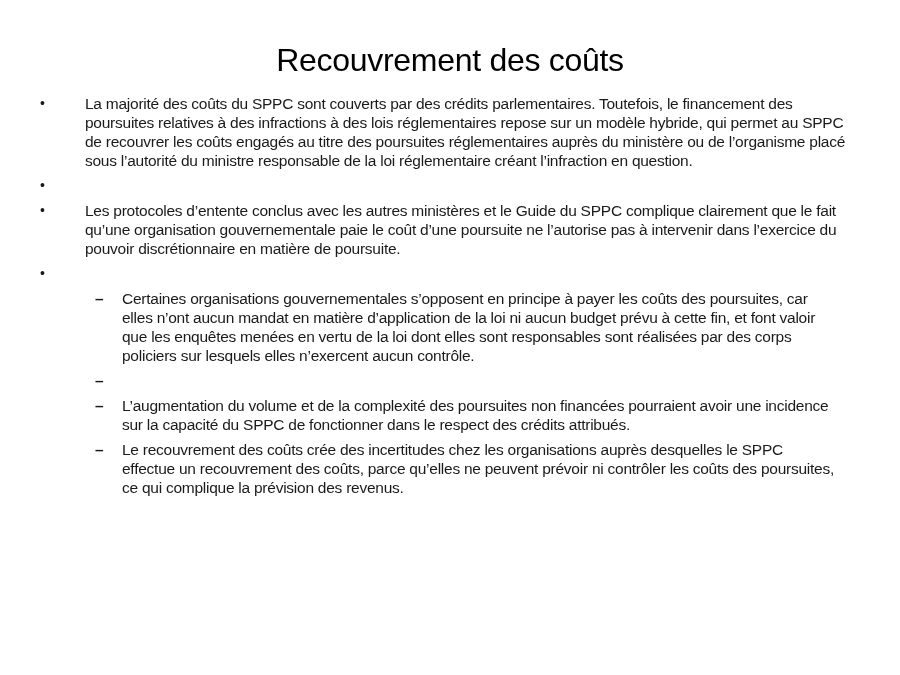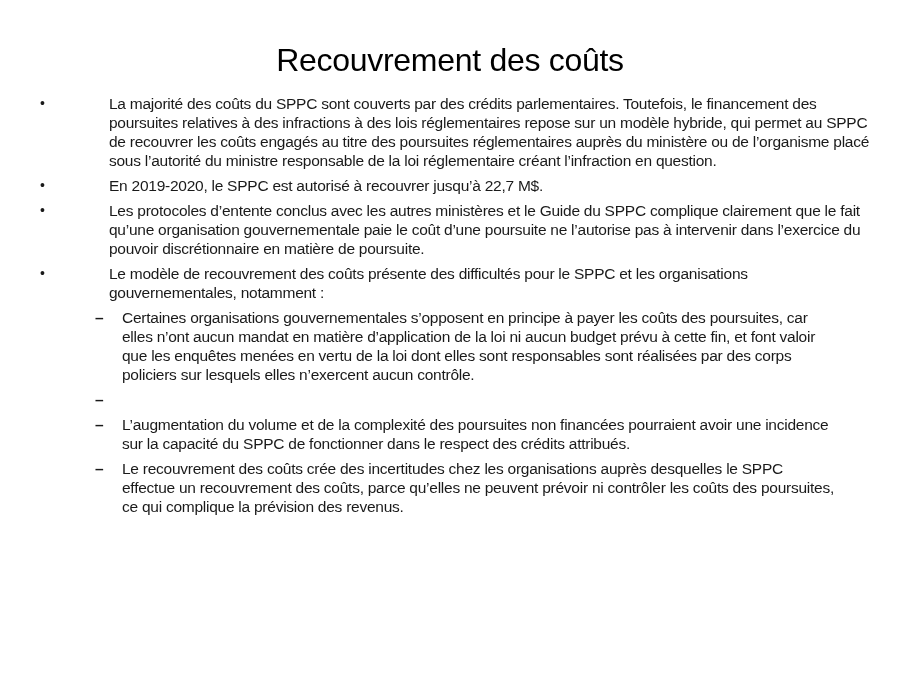--- a/index.html
+++ b/index.html
@@ -55,49 +55,46 @@
   }
   .level-2 {
     padding-left: 55px;
   }
   .level-2 .marker {
     width: 27px;
     font-weight: 700;
   }
   .level-1 .text {
     max-width: 768px;
-    margin-left: 24px;
   }
   .level-2 .text {
     max-width: 716px;
   }
   .text .italic {
   }
 </style>
 </head>
 <body>
 
 <div class="slide">
   <h1 class="slide-title">Recouvrement des coûts</h1>
   <div class="bullet-list">
       <div class="bullet level-1">
         <span class="marker">•</span>
         <span class="text"><span>La majorité des coûts du SPPC sont couverts par des crédits parlementaires. Toutefois, le financement des poursuites relatives à des infractions à des lois réglementaires repose sur un modèle hybride, qui permet au SPPC de recouvrer les coûts engagés au titre des poursuites réglementaires auprès du ministère ou de l’organisme placé sous l’autorité du ministre responsable de la loi réglementaire créant l’infraction en question.</span></span>
       </div>
       <div class="bullet level-1">
         <span class="marker">•</span>
-        <span class="text"><span>En 2019-2020, le SPPC est autorisé à recouvrer jusqu’à 22,7 M$.</span></span>
       </div>
       <div class="bullet level-1">
         <span class="marker">•</span>
         <span class="text"><span>Les protocoles d’entente conclus avec les autres ministères et le </span><span class="italic">Guide du SPPC</span><span> complique clairement que le fait qu’une organisation gouvernementale paie le coût d’une poursuite ne l’autorise pas à intervenir dans l’exercice du pouvoir discrétionnaire en matière de poursuite.</span></span>
       </div>
       <div class="bullet level-1">
         <span class="marker">•</span>
-        <span class="text"><span>Le modèle de recouvrement des coûts présente des difficultés pour le SPPC et les organisations gouvernementales, notamment :</span></span>
       </div>
       <div class="bullet level-2">
         <span class="marker">–</span>
         <span class="text"><span>Certaines organisations gouvernementales s’opposent en principe à payer les coûts des poursuites, car elles n’ont aucun mandat en matière d’application de la loi ni aucun budget prévu à cette fin, et font valoir que les enquêtes menées en vertu de la loi dont elles sont responsables sont réalisées par des corps policiers sur lesquels elles n’exercent aucun contrôle.</span></span>
       </div>
       <div class="bullet level-2">
         <span class="marker">–</span>
       </div>
       <div class="bullet level-2">
         <span class="marker">–</span>

